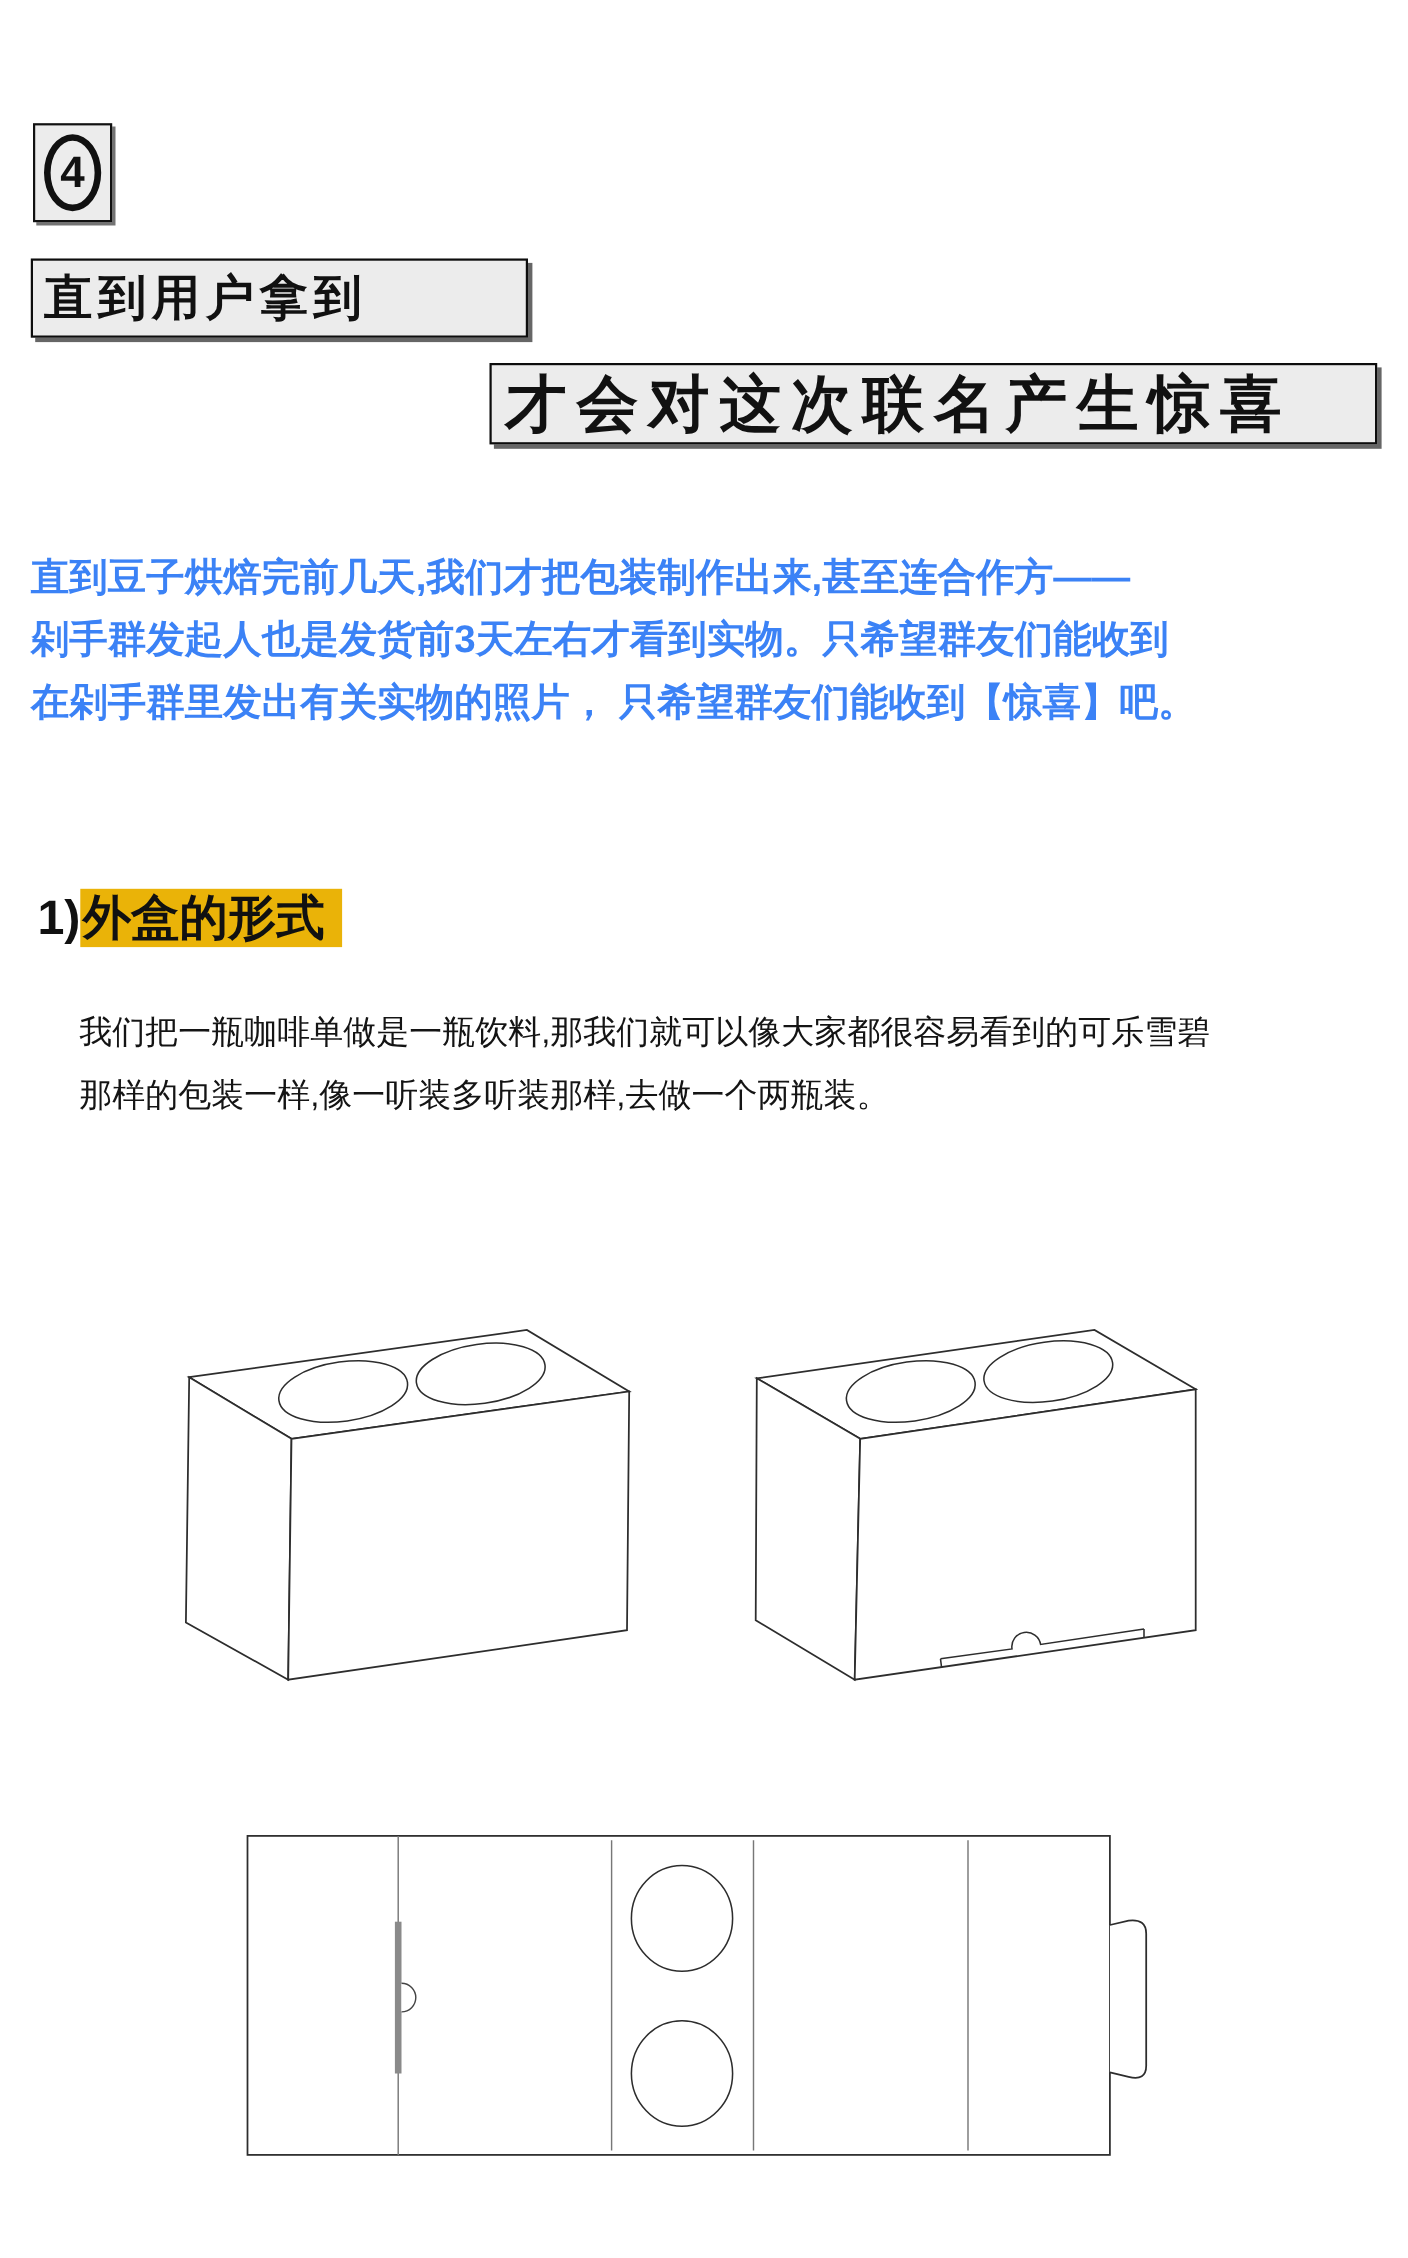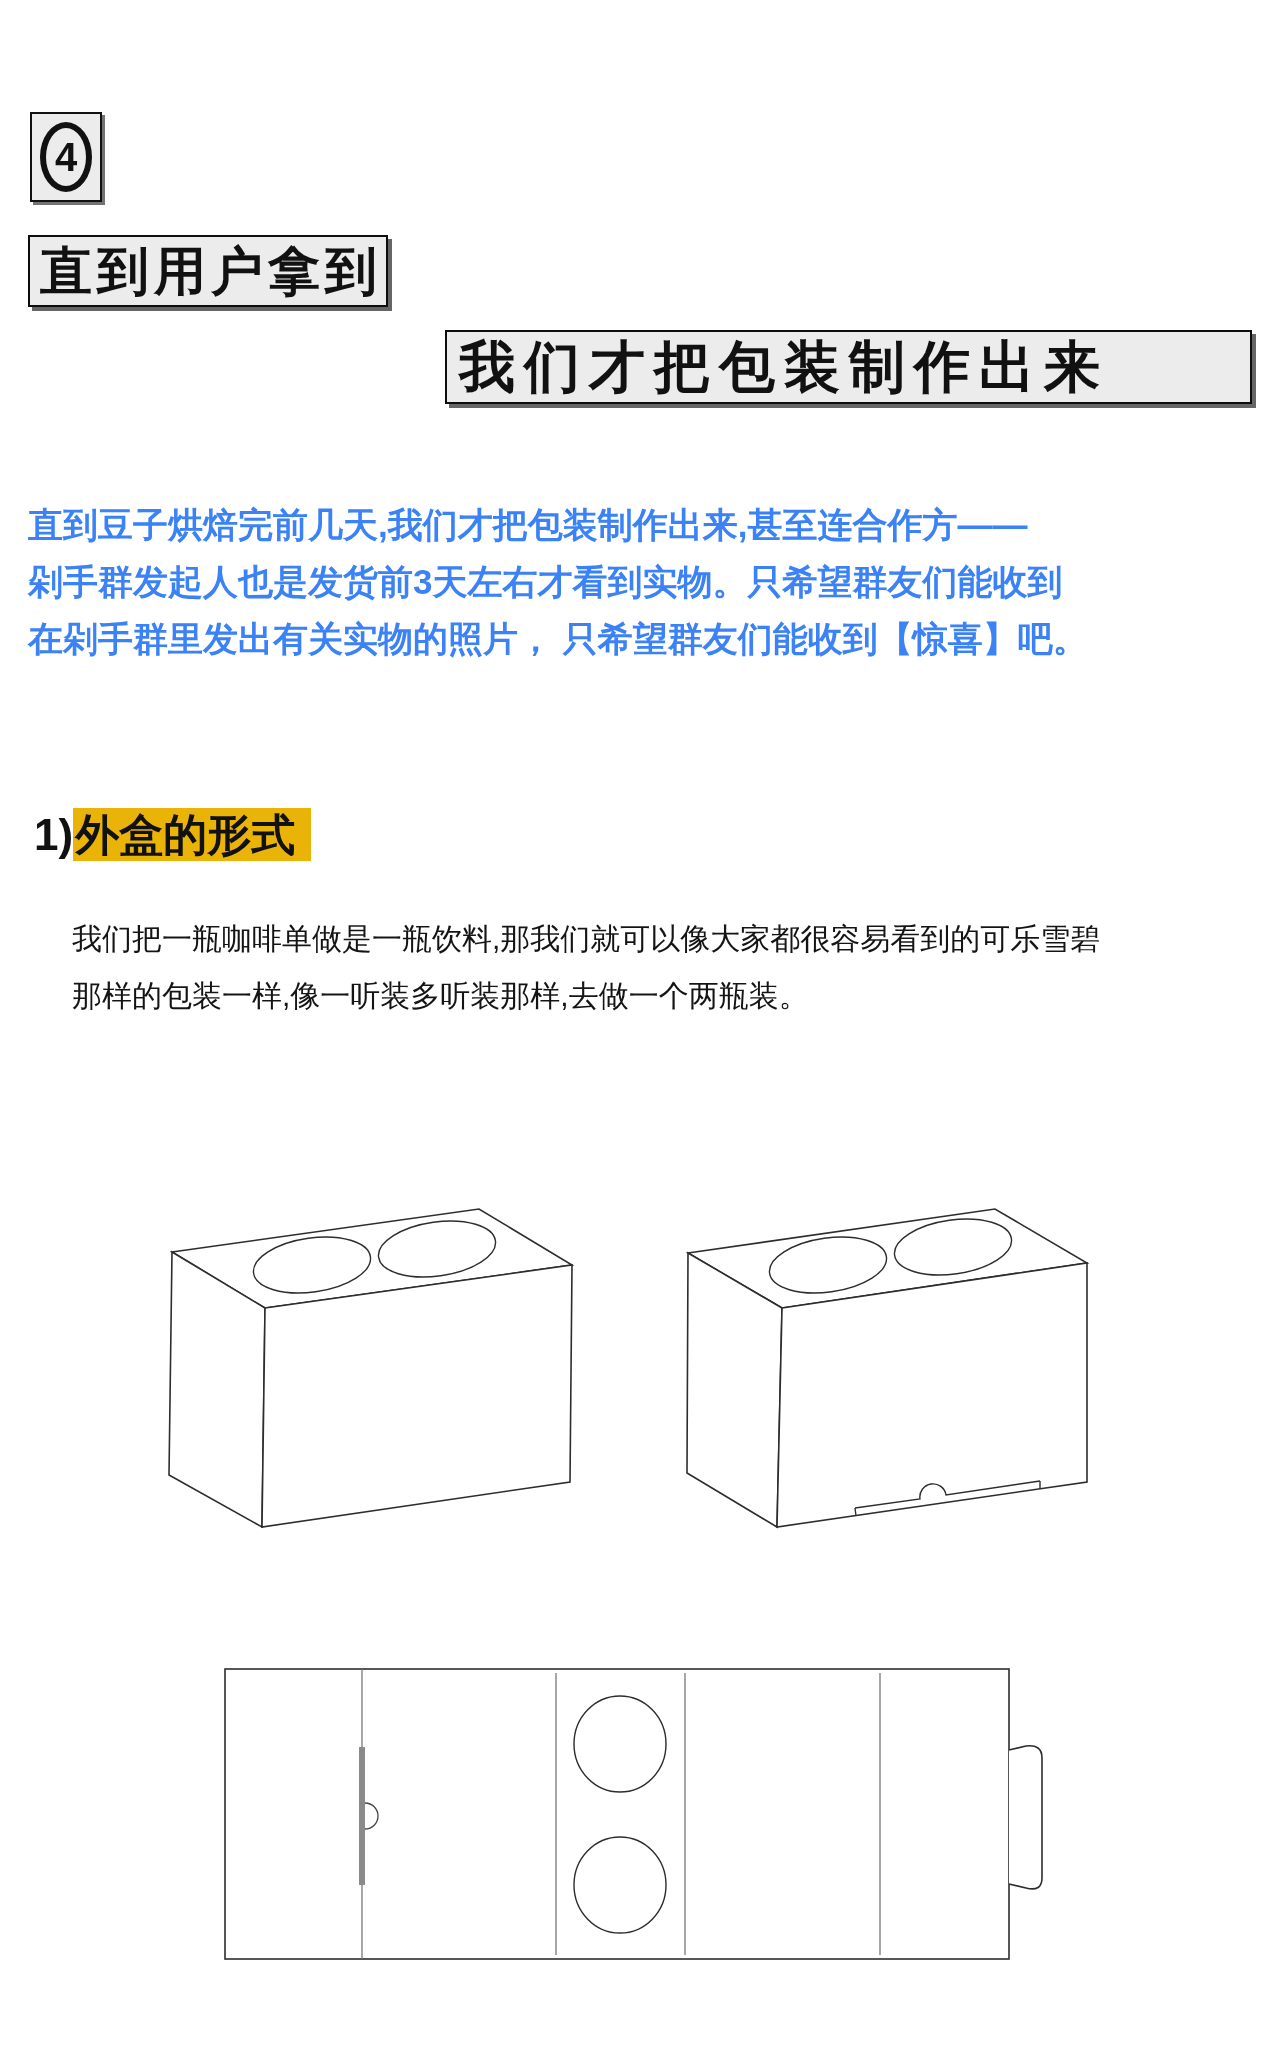--- a/index.html
+++ b/index.html
@@ -42,22 +42,22 @@
     position: absolute;
     background: #ececec;
     border: 2px solid #0d0d0d;
     box-shadow: 4px 4px 0 rgba(0,0,0,0.6);
     font-weight: 700;
     overflow: hidden;
     white-space: nowrap;
   }
   .heading-primary {
     left: 28px; top: 235px;
-    width: 360px; height: 72px;
-    font-size: 52px; line-height: 68px;
+    width: 452px; height: 72px;
+    font-size: 44px; line-height: 68px;
     padding: 0 10px;
     letter-spacing: 5px;
   }
   .heading-secondary {
     left: 445px; top: 330px;
     width: 807px; height: 74px;
     font-size: 56px; line-height: 70px;
     padding: 0 12px;
     letter-spacing: 9px;
   }
@@ -112,21 +112,21 @@
 <div class="page">
 
   <div class="badge-box">
     <div class="badge-circle">
       <span class="badge-number">4</span>
     </div>
   </div>
 
   <div class="boxed-heading heading-primary">直到用户拿到</div>
 
-  <div class="boxed-heading heading-secondary">我们才把包装制作出来</div>
+  <div class="boxed-heading heading-secondary">才会对这次联名产生惊喜</div>
 
   <div class="intro-paragraph">
     <div class="para-line">直到豆子烘焙完前几天,我们才把包装制作出来,甚至连合作方——</div>
     <div class="para-line">剁手群发起人也是发货前3天左右才看到实物。只希望群友们能收到</div>
     <div class="para-line">在剁手群里发出有关实物的照片， 只希望群友们能收到【惊喜】吧。</div>
   </div>
 
   <div class="section-heading"><span>1)</span><span class="hl">外盒的形式</span></div>
 
   <div class="section-paragraph">

